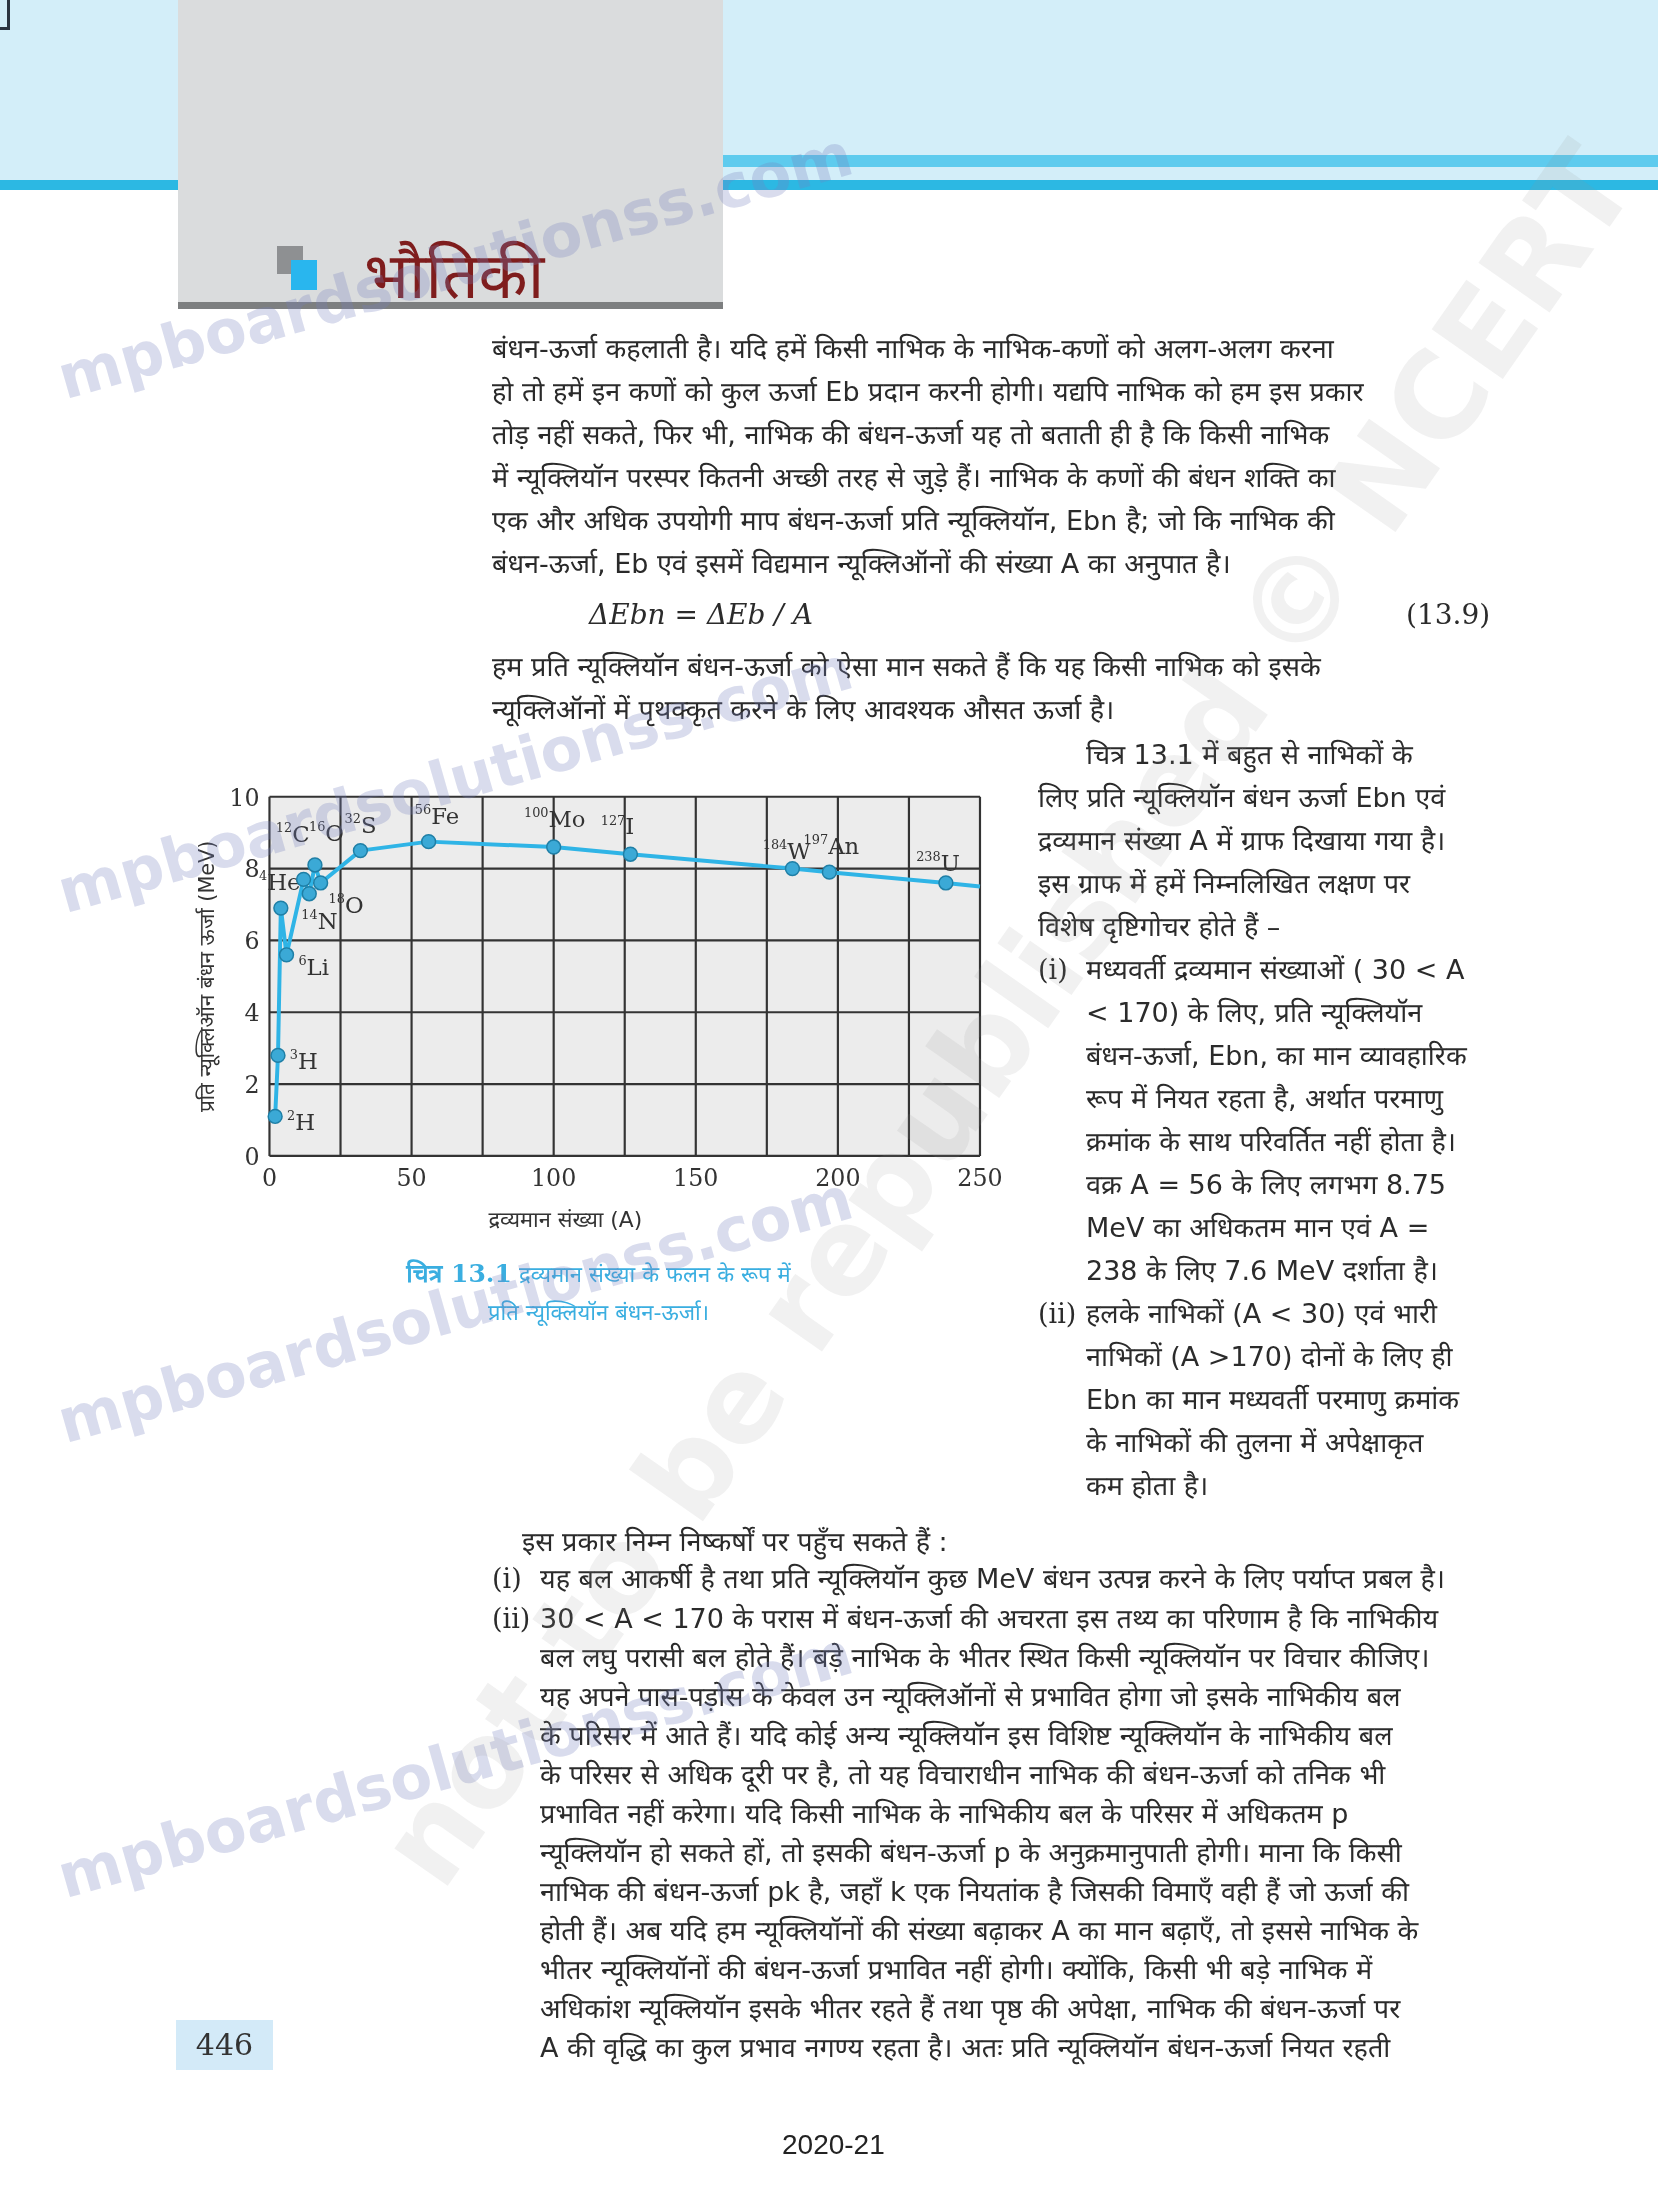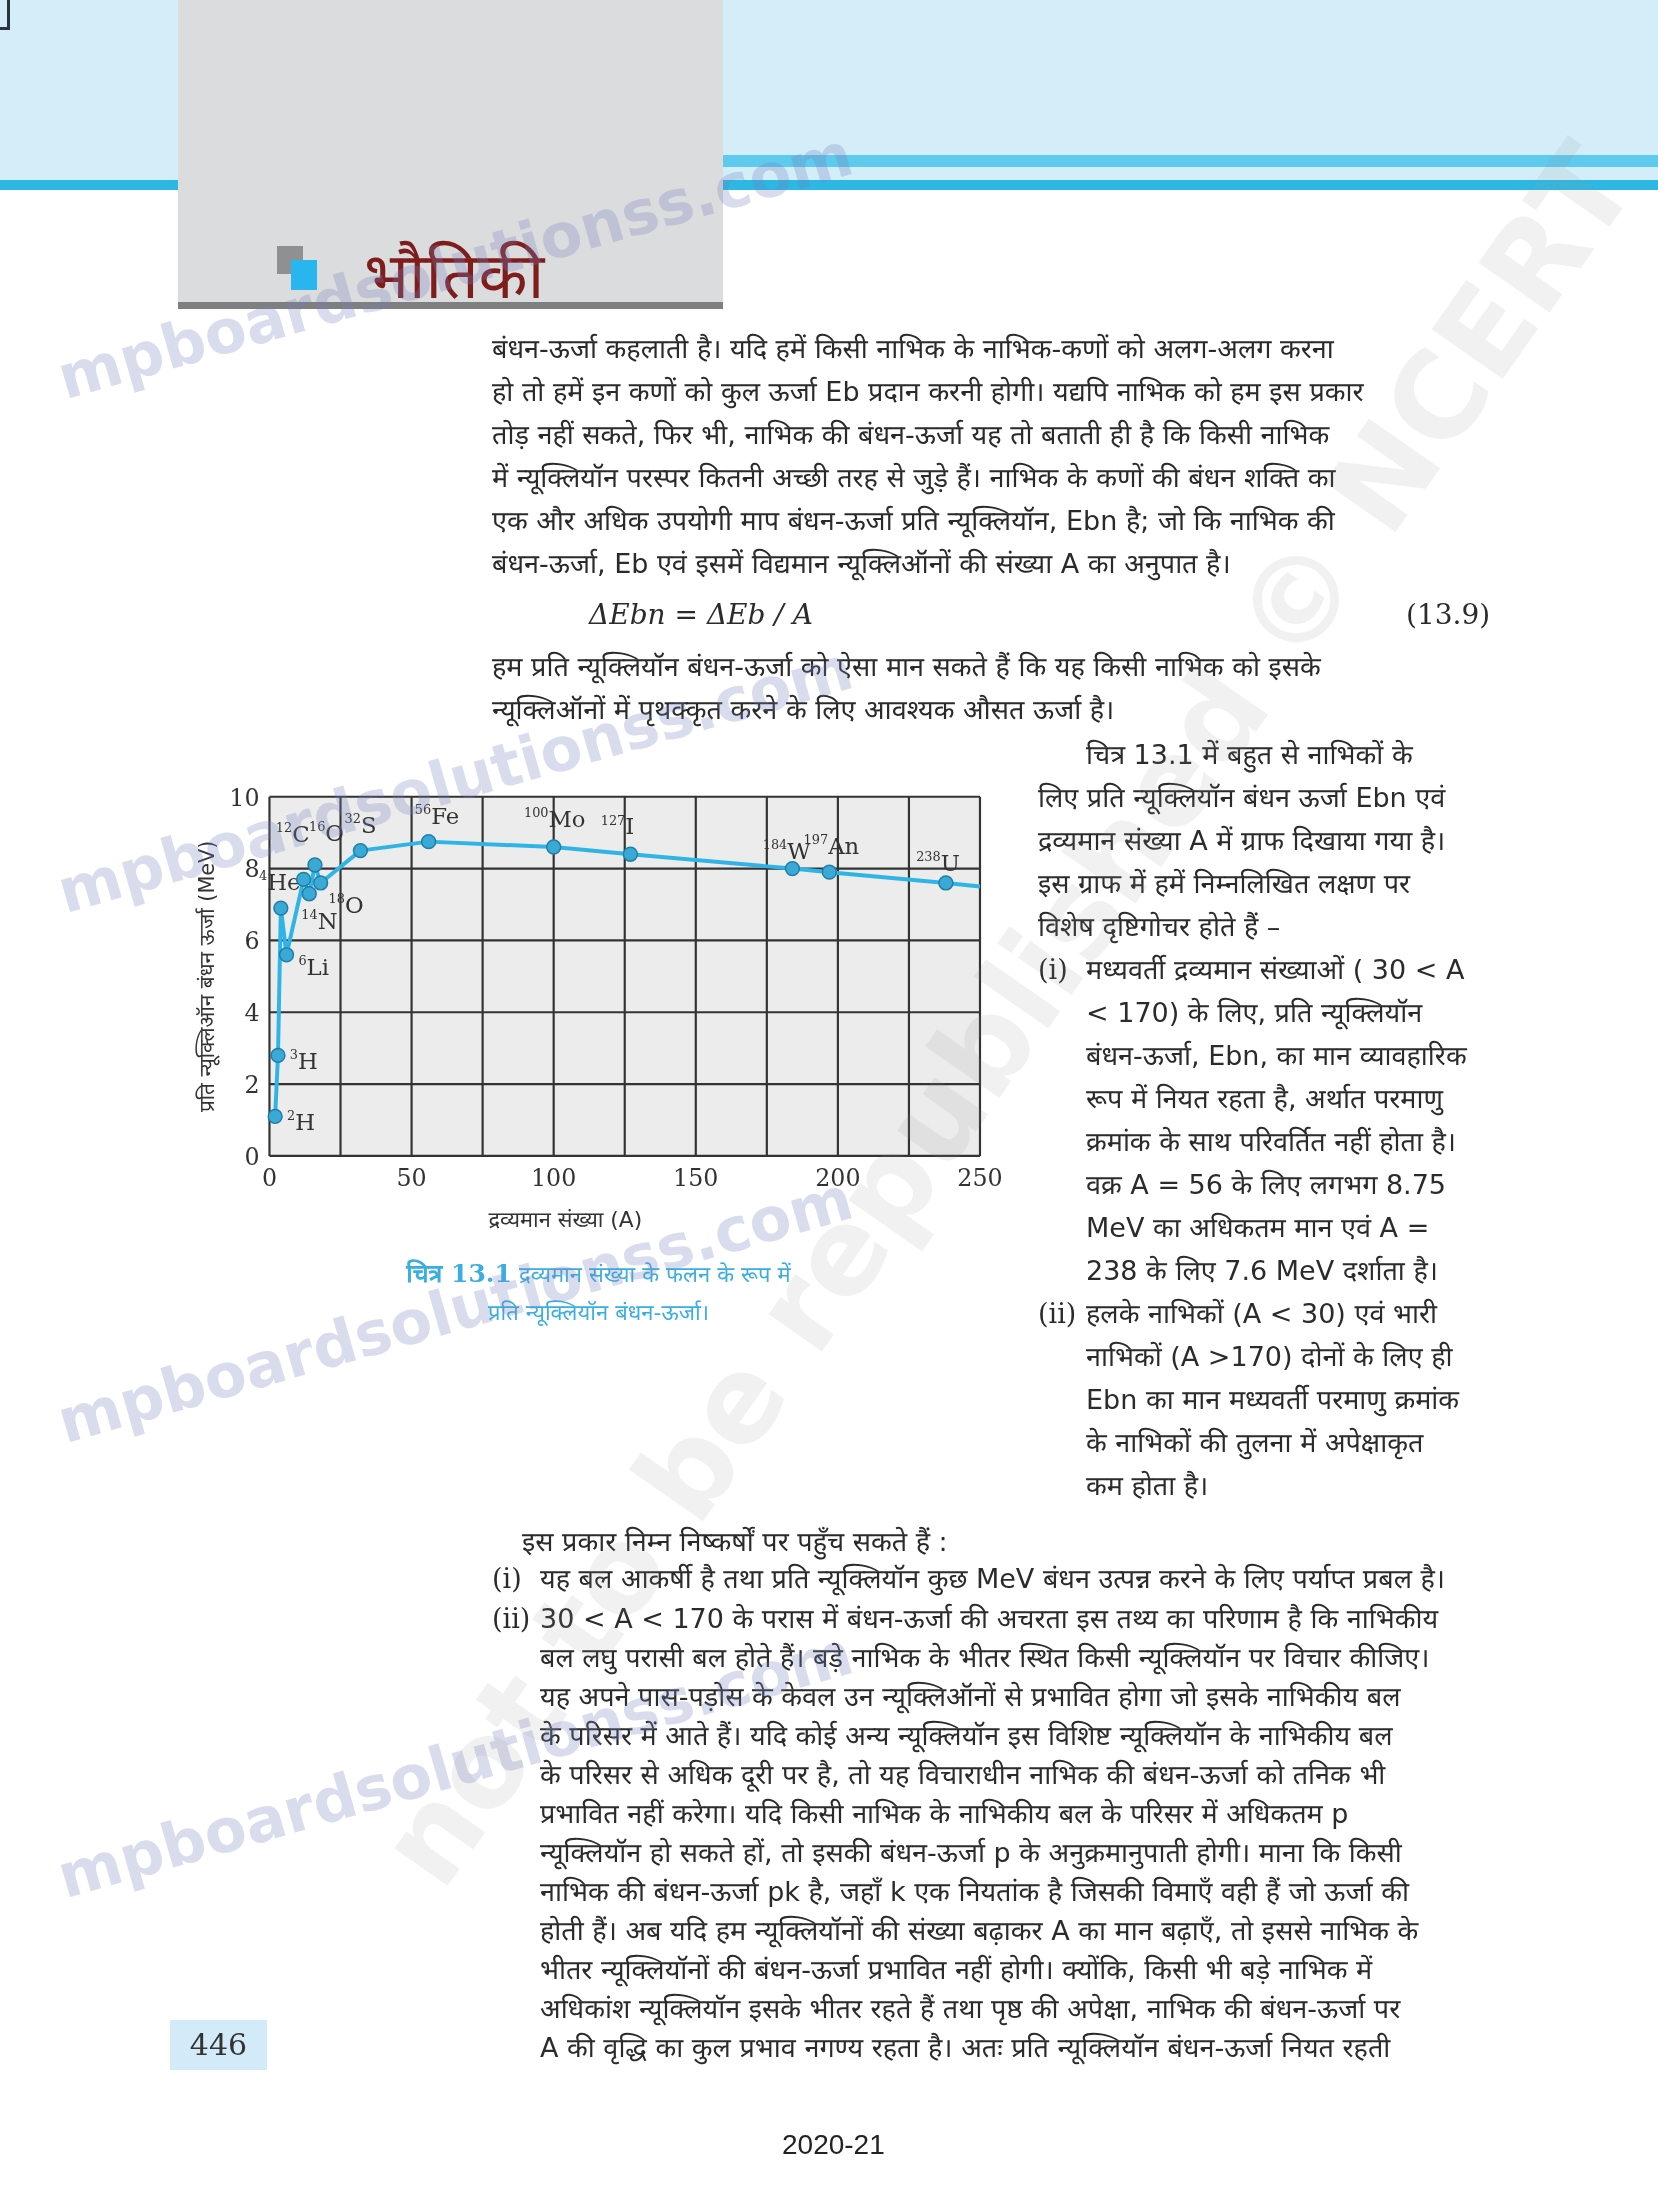--- a/index.html
+++ b/index.html
@@ -27,21 +27,21 @@
   .side { position: absolute; left: 1038px; width: 446px; font-size: 27px; line-height: 43px; text-align: justify; font-family: "DejaVu Sans", sans-serif; }
 
   .chart { position: absolute; left: 178px; top: 772px; width: 842px; height: 475px; }
   .caption { position: absolute; left: 351px; top: 1255px; width: 495px; font-size: 22px; color: #3aaee0; font-family: "DejaVu Sans", sans-serif; line-height: 38px; text-align: center; }
   .caption b { font-family: "DejaVu Serif", serif; font-size: 25px; }
 
   .list-item { position: absolute; left: 492px; width: 990px; font-size: 27px; line-height: 39px; font-family: "DejaVu Sans", sans-serif; text-align: justify; }
   .list-item .num { position: absolute; left: 0; top: 0; font-family: "DejaVu Serif", serif; }
   .list-item .body { margin-left: 48px; }
 
-  .page-num { position: absolute; left: 170px; top: 2020px; width: 97px; height: 50px; background: #d3eaf8; font-family: "DejaVu Serif", serif; font-size: 30px; text-align: center; line-height: 50px; color: #333; }
+  .page-num { position: absolute; left: 176px; top: 2020px; width: 97px; height: 50px; background: #d3eaf8; font-family: "DejaVu Serif", serif; font-size: 30px; text-align: center; line-height: 50px; color: #333; }
   .year { position: absolute; left: 782px; top: 2129px; font-family: "Liberation Sans", sans-serif; font-size: 28px; color: #222; }
 </style>
 </head>
 <body>
 
 <div class="top-band"></div>
 <div class="top-stripe-1"></div>
 <div class="top-stripe-2"></div>
 <div class="corner-mark"></div>
 <div class="header-box">

